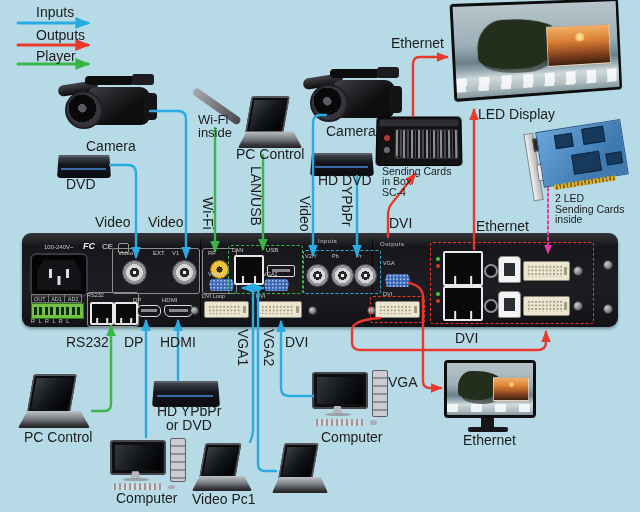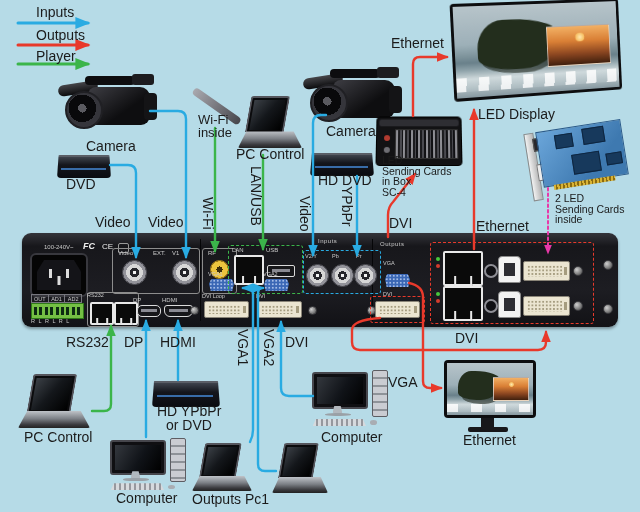--- a/index.html
+++ b/index.html
@@ -330,21 +330,21 @@
     <div class="tower"></div>
       <div class="kb"></div>
       <div class="mouse"></div>
   </div>
   <div class="lbl" style="left:116px;top:491px;">Computer</div>
 
   <div class="laptop" style="left:192px;top:443px;width:60px;height:48px;">
     <div class="scr"></div>
       <div class="base"></div>
   </div>
-  <div class="lbl" style="left:192px;top:492px;">Outputs Pc1</div>
+  <div class="lbl" style="left:192px;top:492px;">Video Pc1</div>
 
   <div class="laptop" style="left:272px;top:443px;width:56px;height:50px;">
     <div class="scr"></div>
       <div class="base"></div>
   </div>
   <div class="lbl" style="left:276px;top:494px;margin-top:32px;">Laptop Pc2</div>
 
   <div class="desktop" style="left:312px;top:370px;width:76px;height:56px;">
     <div class="mon"></div>
       <div class="neck"></div>

